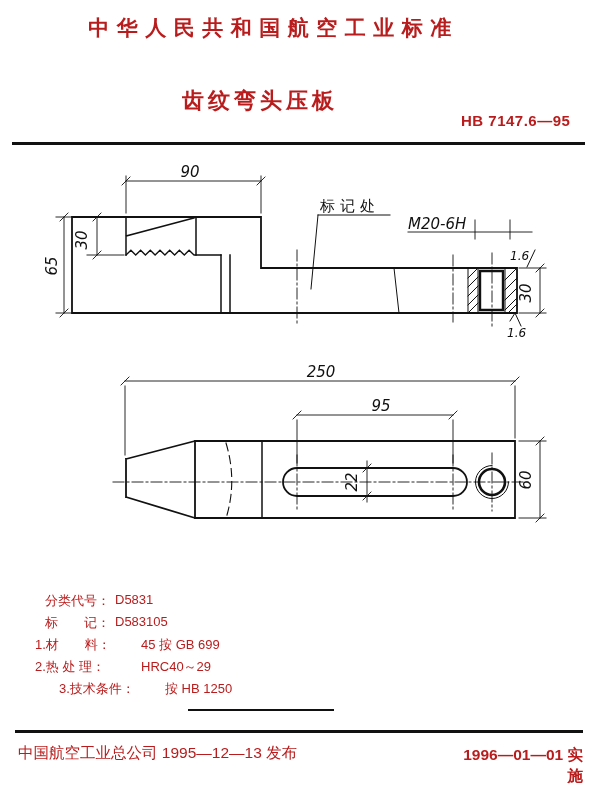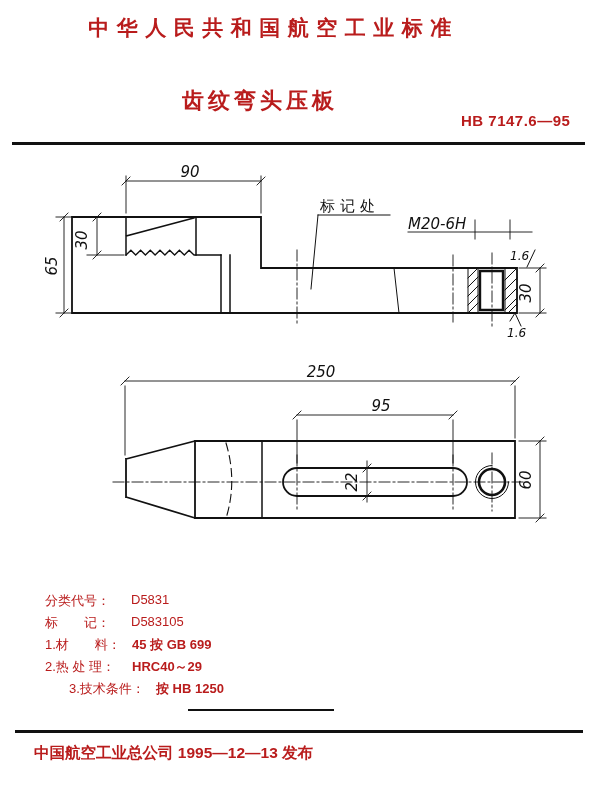--- a/index.html
+++ b/index.html
@@ -22,28 +22,28 @@
   
   .drawing{left:0;top:150px;width:600px;height:430px;}
   svg text{fill:#111;}
   .dimtxt{font-style:italic;font-size:15px;font-family:"DejaVu Sans",sans-serif;}
   .dimtxt-s{font-style:italic;font-size:12px;font-family:"DejaVu Sans",sans-serif;}
   .cjk{font-size:15px;letter-spacing:5px;font-family:"Liberation Sans",sans-serif;}
   
   .notes{left:0;top:0;width:600px;height:0;}
   .note-row{position:absolute;left:0;width:400px;height:18px;font-size:13px;}
   .note-label{position:absolute;left:45px;white-space:pre;}
-  .note-value{position:absolute;left:131px;white-space:pre;}
-  .note-row:nth-child(n+3) .note-label{left:45px;text-align:right;}
-  .note-row:nth-child(n+3) .note-value{left:132px;font-weight:bold;}
+  .note-value{position:absolute;left:115px;white-space:pre;}
+  .note-row:nth-child(n+3) .note-label{left:35px;text-align:right;}
+  .note-row:nth-child(n+3) .note-value{left:141px;}
   .nr1{top:592px;} .nr2{top:614px;} .nr3{top:636px;} .nr4{top:658px;} .nr5{top:680px;margin-left:24px;}
   
   .short-line{left:188px;top:709px;width:146px;height:2px;background:#111;}
   .rule-bottom{left:15px;top:730px;width:568px;height:3px;background:#111;}
-  .foot-left{left:34px;top:743px;font-size:15.5px;font-weight:bold;}
+  .foot-left{left:18px;top:743px;font-size:15.5px;font-weight:normal;}
   .foot-right{left:460px;top:745px;width:123px;text-align:right;font-size:15.5px;font-weight:bold;}
 </style>
 </head>
 <body>
 
 <div class="page">
 
   <div class="abs t1">中华人民共和国航空工业标准</div>
   <div class="abs t3">齿纹弯头压板</div>
   <div class="abs hbno">HB 7147.6—95</div>
@@ -163,14 +163,15 @@
     </div>
     <div class="note-row nr5">
       <span class="note-label">3.技术条件：</span>
       <span class="note-value">按 HB 1250</span>
     </div>
   </div>
 
   <div class="abs short-line"></div>
   <div class="abs rule-bottom"></div>
   <div class="abs foot-left">中国航空工业总公司 1995—12—13 发布</div>
+  <div class="abs foot-right">1996—01—01 实施</div>
 
 </div>
 
 </body></html>

